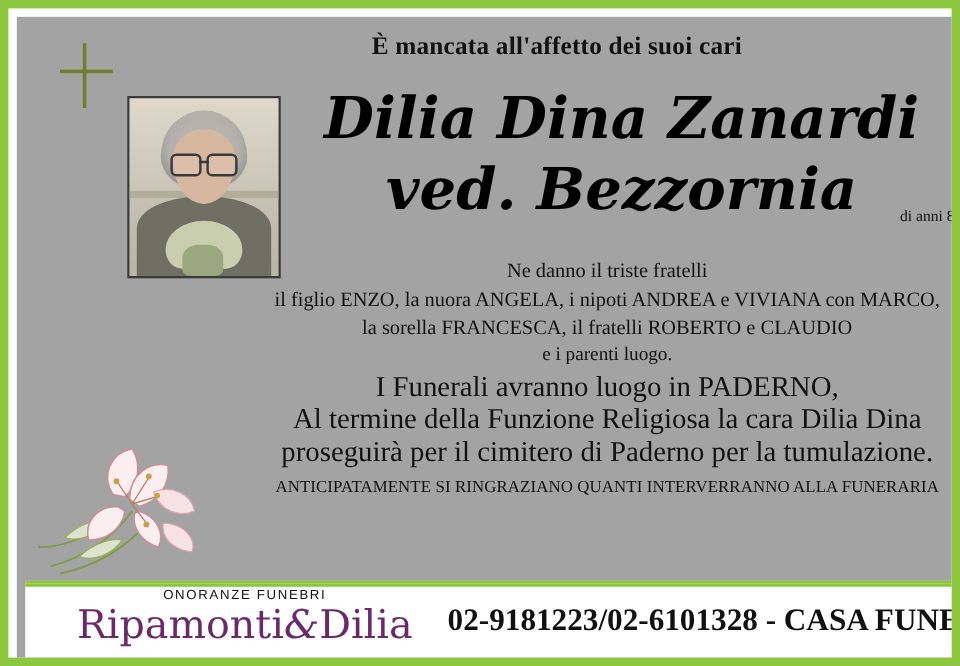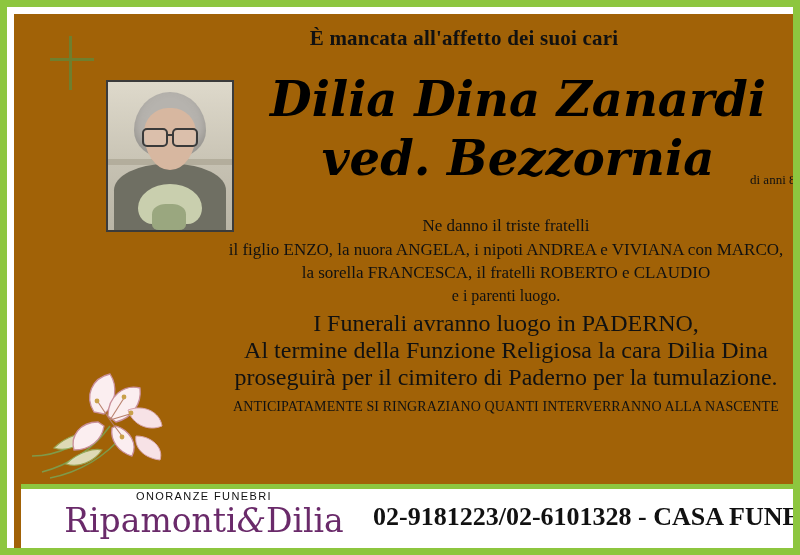--- a/index.html
+++ b/index.html
@@ -19,21 +19,21 @@
     height: 555px;
     box-sizing: border-box;
     border: 7px solid #8dc63f;
     background: #ffffff;
     overflow: hidden;
   }
   .inner {
     position: absolute;
     left: 7px; top: 7px;
     width: 786px; height: 541px;
-    background: #a16207;
+    background: #a3a3a3;
   }
 
   
   .cross {
     position: absolute;
     left: 36px;
     top: 22px;
     width: 44px;
     height: 54px;
   }
@@ -325,21 +325,21 @@
     </div>
 
     <div class="body-block">
       <div class="ln-announce">Ne danno il triste fratelli</div>
       <div class="ln-family">il figlio ENZO, la nuora ANGELA, i nipoti ANDREA e VIVIANA con MARCO,</div>
       <div class="ln-family">la sorella FRANCESCA, il fratelli ROBERTO e CLAUDIO</div>
       <div class="ln-all">e i parenti luogo.</div>
       <div class="ln-fun">I Funerali avranno luogo in PADERNO,</div>
       <div class="ln-fun">Al termine della Funzione Religiosa la cara Dilia Dina</div>
       <div class="ln-fun">proseguirà per il cimitero di Paderno per la tumulazione.</div>
-      <div class="ln-thanks">ANTICIPATAMENTE SI RINGRAZIANO QUANTI INTERVERRANNO ALLA NASCENTE</div>
+      <div class="ln-thanks">ANTICIPATAMENTE SI RINGRAZIANO QUANTI INTERVERRANNO ALLA FUNERARIA</div>
     </div>
 
     <div class="flower">
       <svg width="180" height="130" viewBox="0 0 180 130" xmlns="http://www.w3.org/2000/svg">
         <g fill="none" stroke="#7f9a4a" stroke-width="1.6">
           <path d="M10 120 C 40 112, 62 96, 78 74"></path>
           <path d="M18 126 C 48 120, 74 104, 92 82"></path>
           <path d="M0 104 C 26 104, 50 92, 66 72"></path>
         </g>
         <g stroke="#9ab05f" stroke-width="1.2" fill="#e9efd5" opacity="0.85">

